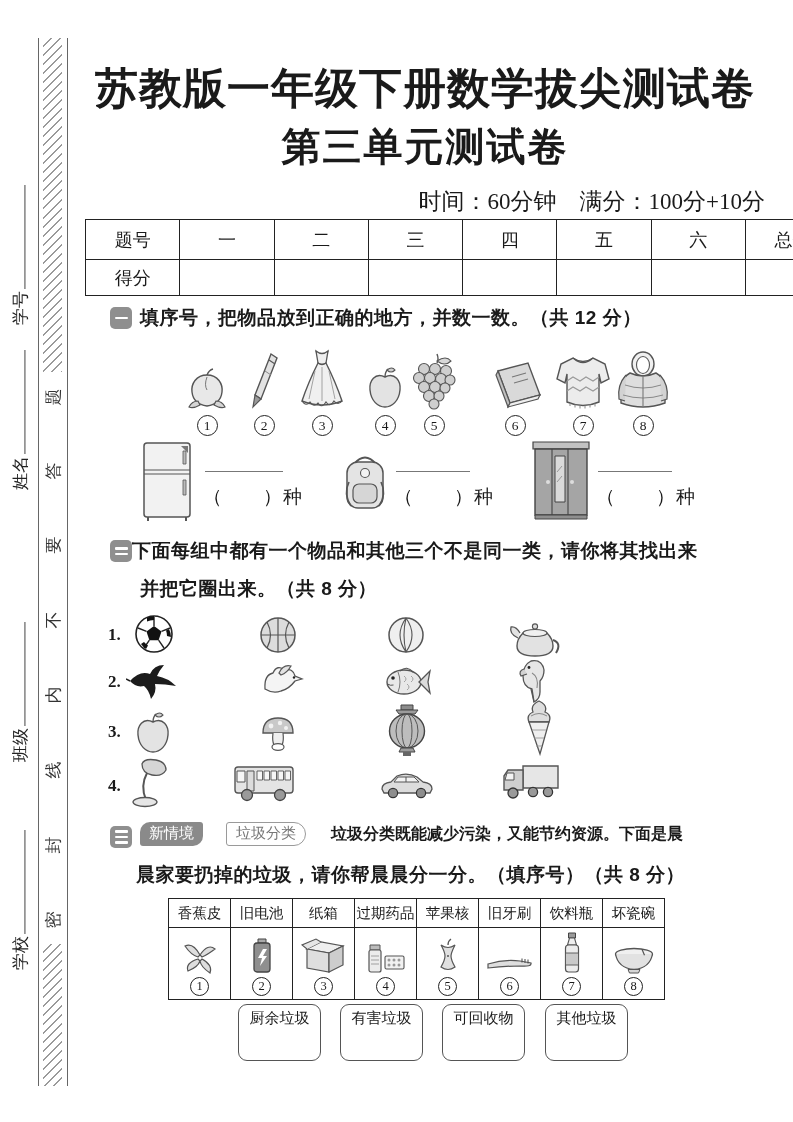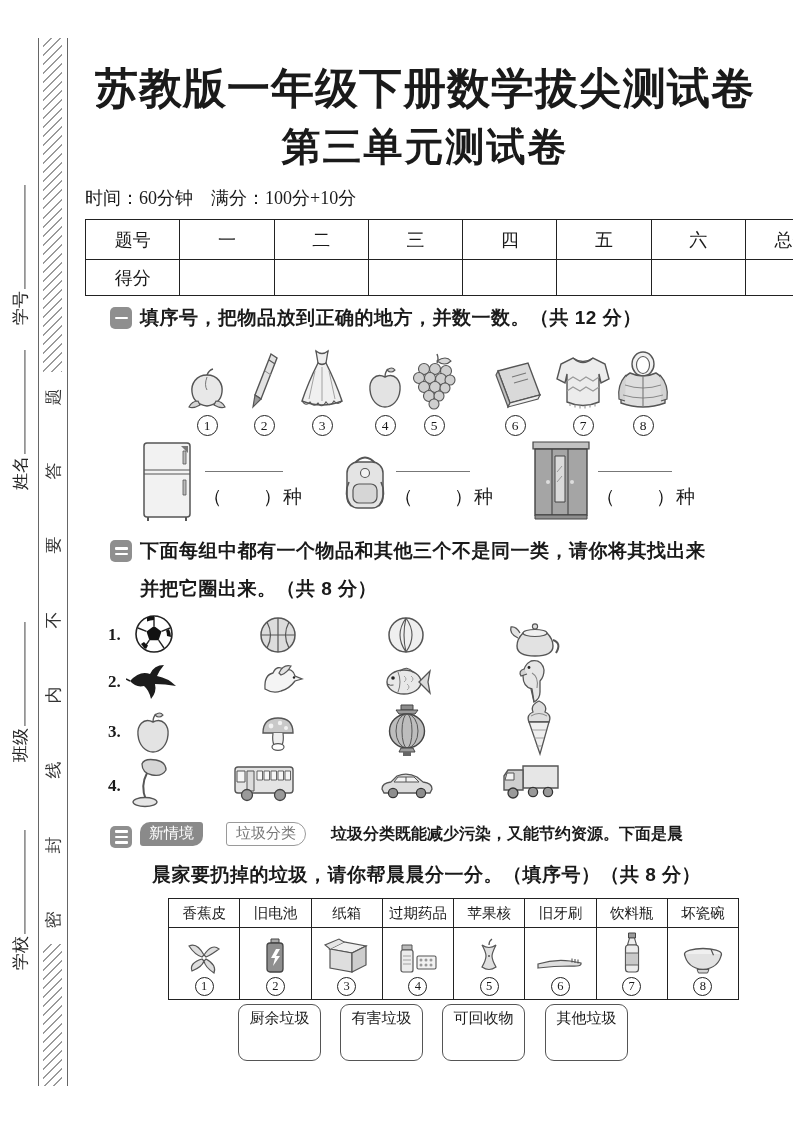--- a/index.html
+++ b/index.html
@@ -18,21 +18,21 @@
                font-size:17px; color:#333; font-family:"Liberation Sans", sans-serif; }
   .side-field { position:absolute; left:20px; transform:translate(-50%,-50%) rotate(-90deg);
                 white-space:nowrap; font-size:17px; color:#222; }
   .blank-line { display:inline-block; width:104px; border-bottom:1.3px solid #444; height:0.95em; margin-left:2px; }
 
   
   .title1 { left:85px; top:60px; width:680px; text-align:center; font-size:43px; font-weight:700;
             font-family:"Liberation Sans", sans-serif; letter-spacing:1px; }
   .title2 { left:85px; top:120px; width:680px; text-align:center; font-size:39px; font-weight:700;
             font-family:"Liberation Sans", sans-serif; letter-spacing:2px; }
-  .info-line { left:85px; top:186px; width:680px; font-size:18px; }
+  .info-line { left:85px; top:186px; width:680px; text-align:right; font-size:23px; }
 
   
   .score-table { left:85px; top:219px; }
   .score-table table { width:755px; border-collapse:collapse; table-layout:fixed; }
   .score-table td { border:1.6px solid #222; text-align:center; font-size:18px; }
   .score-table tr.r1 td { height:37px; }
   .score-table tr.r2 td { height:33px; }
 
   
   .q-icon { position:absolute; width:22px; height:22px; background:#8f8f8f; border-radius:5px;
@@ -53,21 +53,21 @@
   .q2-label { position:absolute; left:108px; font-weight:700; font-size:17px; }
 
   
   .badge-dark { background:#8a8a8a; color:#fff; border-radius:10px 3px 10px 3px; padding:2px 9px 3px;
                 font-size:15px; font-family:"Liberation Sans", sans-serif; }
   .badge-light { border:1.2px solid #9a9a9a; color:#777; border-radius:3px 12px 12px 3px;
                  padding:1px 9px 2px; font-size:15px; margin-left:2px; }
   .q3-headline { position:absolute; left:140px; top:822px; display:flex; align-items:center; gap:21px; }
   .q3-headline .txt { font-family:Liberation Sans, sans-serif; font-weight:700; font-size:16px; margin-left:4px; }
   .trash-table { position:absolute; left:168px; top:898px; }
-  .trash-table table { width:571px; border-collapse:collapse; table-layout:fixed; }
+  .trash-table table { width:497px; border-collapse:collapse; table-layout:fixed; }
   .trash-table td { border:1.5px solid #222; text-align:center; }
   .trash-table tr.names td { height:26px; font-size:14.5px; }
   .trash-table tr.pics td { height:66px; vertical-align:bottom; padding:2px 0 3px; }
   .trash-cell { display:flex; flex-direction:column; align-items:center; justify-content:flex-end; gap:3px; height:100%; }
   .trash-cell .circlenum { width:19px; height:19px; font-size:12.5px; }
   .bin { position:absolute; top:1004px; width:83px; height:57px; border:1.6px solid #555; border-radius:9px;
          box-sizing:border-box; text-align:center; font-size:15px; padding-top:4px; }
 
   svg { display:block; }
   svg * { vector-effect:non-scaling-stroke; }
@@ -260,21 +260,21 @@
       <circle cx="42" cy="42" r="2" fill="#ddd"></circle>
     <rect x="5" y="75" width="52" height="4" fill="#8f8f8f" stroke="#444" stroke-width="1"></rect>
   </svg>
   <div class="count-line" style="left:598px; top:471px; width:74px"></div>
   <span class="count-text" style="left:596px; top:484px">（　　）种</span>
 
   <div class="q-icon" style="left:110px; top:540px">
       <i></i>
       <i></i>
     </div>
-  <div class="q-head" style="left:140px; top:538px">下面每组中都有一个物品和其他三个不是同一类，请你将其找出来</div>
+  <div class="q-head" style="left:132px; top:538px">下面每组中都有一个物品和其他三个不是同一类，请你将其找出来</div>
   <div class="q-head" style="left:140px; top:576px">并把它圈出来。（共 8 分）</div>
 
   <span class="q2-label" style="top:625px">1.</span>
   <svg class="abs" style="left:133px; top:613px" width="42" height="42" viewBox="0 0 42 42">
     <circle cx="21" cy="21" r="18" fill="#fff" stroke="#222" stroke-width="1.6"></circle>
     <path d="M21 13 l7.5 5.4 l-2.9 8.8 l-9.2 0 l-2.9 -8.8 Z" fill="#111"></path>
     <path d="M21 13 V4 M28.5 18.4 L37 15 M25.6 27.2 L31 35 M16.4 27.2 L11 35 M13.5 18.4 L5 15" stroke="#222" stroke-width="1.4"></path>
     <path d="M14 4.5 q4 -1.5 7 -1.5 l0 4 q-4 0 -7 1.5 Z" fill="#111"></path>
     <path d="M36 16 q2 4 2 8 l-4 -1 q0 -3 -1 -5.5 Z" fill="#111"></path>
     <path d="M8 31 q2 3 5 5 l2 -3.5 q-2 -1.5 -4 -3.5 Z" fill="#111"></path>
@@ -392,21 +392,21 @@
   <div class="q-icon" style="left:110px; top:826px">
       <i></i>
       <i></i>
       <i></i>
     </div>
   <div class="q3-headline">
     <span class="badge-dark">新情境</span>
     <span class="badge-light">垃圾分类</span>
     <span class="txt">垃圾分类既能减少污染，又能节约资源。下面是晨</span>
   </div>
-  <div class="q-head" style="left:152px; top:862px">晨家要扔掉的垃圾，请你帮晨晨分一分。（填序号）（共 8 分）</div>
+  <div class="q-head" style="left:136px; top:862px">晨家要扔掉的垃圾，请你帮晨晨分一分。（填序号）（共 8 分）</div>
 
   <div class="trash-table">
     <table>
       <tbody>
           <tr class="names">
         <td>香蕉皮</td>
         <td>旧电池</td>
         <td>纸箱</td>
         <td>过期药品</td>
         <td>苹果核</td>

